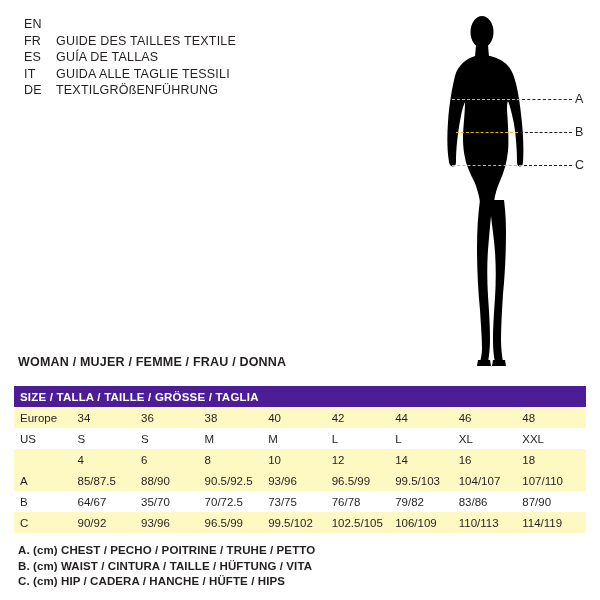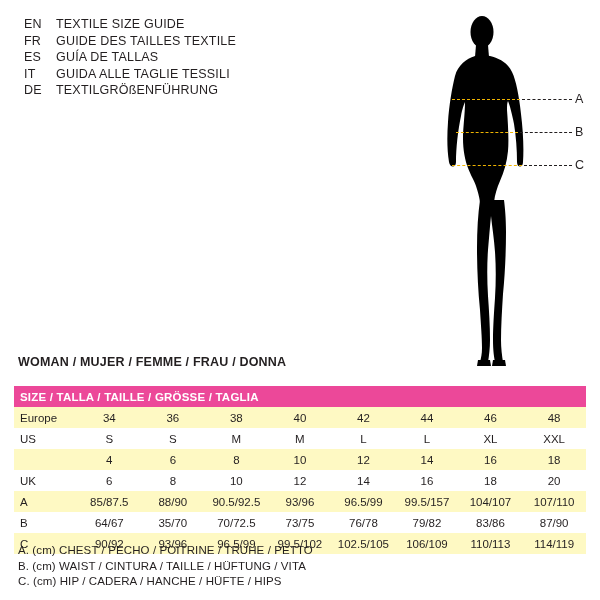--- a/index.html
+++ b/index.html
@@ -82,62 +82,60 @@
     border-collapse: collapse;
     font-size: 11.5px;
     table-layout: fixed;
   }
   .size-table td {
     padding: 2px 0 2px 0;
     height: 17px;
     vertical-align: middle;
   }
   .size-table tr.band-dark {
-    background: #ec4899;
+    background: #4c1d95;
     color: #ffffff;
   }
   .size-table tr.band-dark td {
     font-weight: bold;
     letter-spacing: 0.2px;
   }
   .size-table tr.band-light {
     background: #fef9c3;
   }
   .size-table tr.band-white {
     background: #ffffff;
     margin-left: 23px;
   }
   .col-label {
     width: 86px;
     padding-left: 6px !important;
     text-align: left;
   }
   .cell {
     width: 68px;
-    text-align: center;
   }
 
   
   .legend {
     position: absolute;
     top: 543px;
     left: 18px;
     font-size: 11.5px;
     line-height: 15.5px;
-    font-weight: normal;
+    font-weight: bold;
     letter-spacing: 0.1px;
   }
 </style>
 </head>
 <body>
 
 <div class="lang-block">
   <div class="lang-row">
     <span class="lang-code">EN</span>
-    <span class="lang-text">TEXTILE SIZE GUIDE</span>
   </div>
   <div class="lang-row">
     <span class="lang-code">FR</span>
     <span class="lang-text">GUIDE DES TAILLES TEXTILE</span>
   </div>
   <div class="lang-row">
     <span class="lang-code">ES</span>
     <span class="lang-text">GUÍA DE TALLAS</span>
   </div>
   <div class="lang-row">
@@ -257,40 +255,29 @@
       <td class="cell">4</td>
       <td class="cell">6</td>
       <td class="cell">8</td>
       <td class="cell">10</td>
       <td class="cell">12</td>
       <td class="cell">14</td>
       <td class="cell">16</td>
       <td class="cell">18</td>
     </tr>
 
-    <tr class="band-white">
-      <td class="col-label">UK</td>
-      <td class="cell">6</td>
-      <td class="cell">8</td>
-      <td class="cell">10</td>
-      <td class="cell">12</td>
-      <td class="cell">14</td>
-      <td class="cell">16</td>
-      <td class="cell">18</td>
-      <td class="cell">20</td>
-    </tr>
 
     <tr class="band-light">
       <td class="col-label">A</td>
       <td class="cell">85/87.5</td>
       <td class="cell">88/90</td>
       <td class="cell">90.5/92.5</td>
       <td class="cell">93/96</td>
       <td class="cell">96.5/99</td>
-      <td class="cell">99.5/157</td>
+      <td class="cell">99.5/103</td>
       <td class="cell">104/107</td>
       <td class="cell">107/110</td>
     </tr>
 
     <tr class="band-white">
       <td class="col-label">B</td>
       <td class="cell">64/67</td>
       <td class="cell">35/70</td>
       <td class="cell">70/72.5</td>
       <td class="cell">73/75</td>

